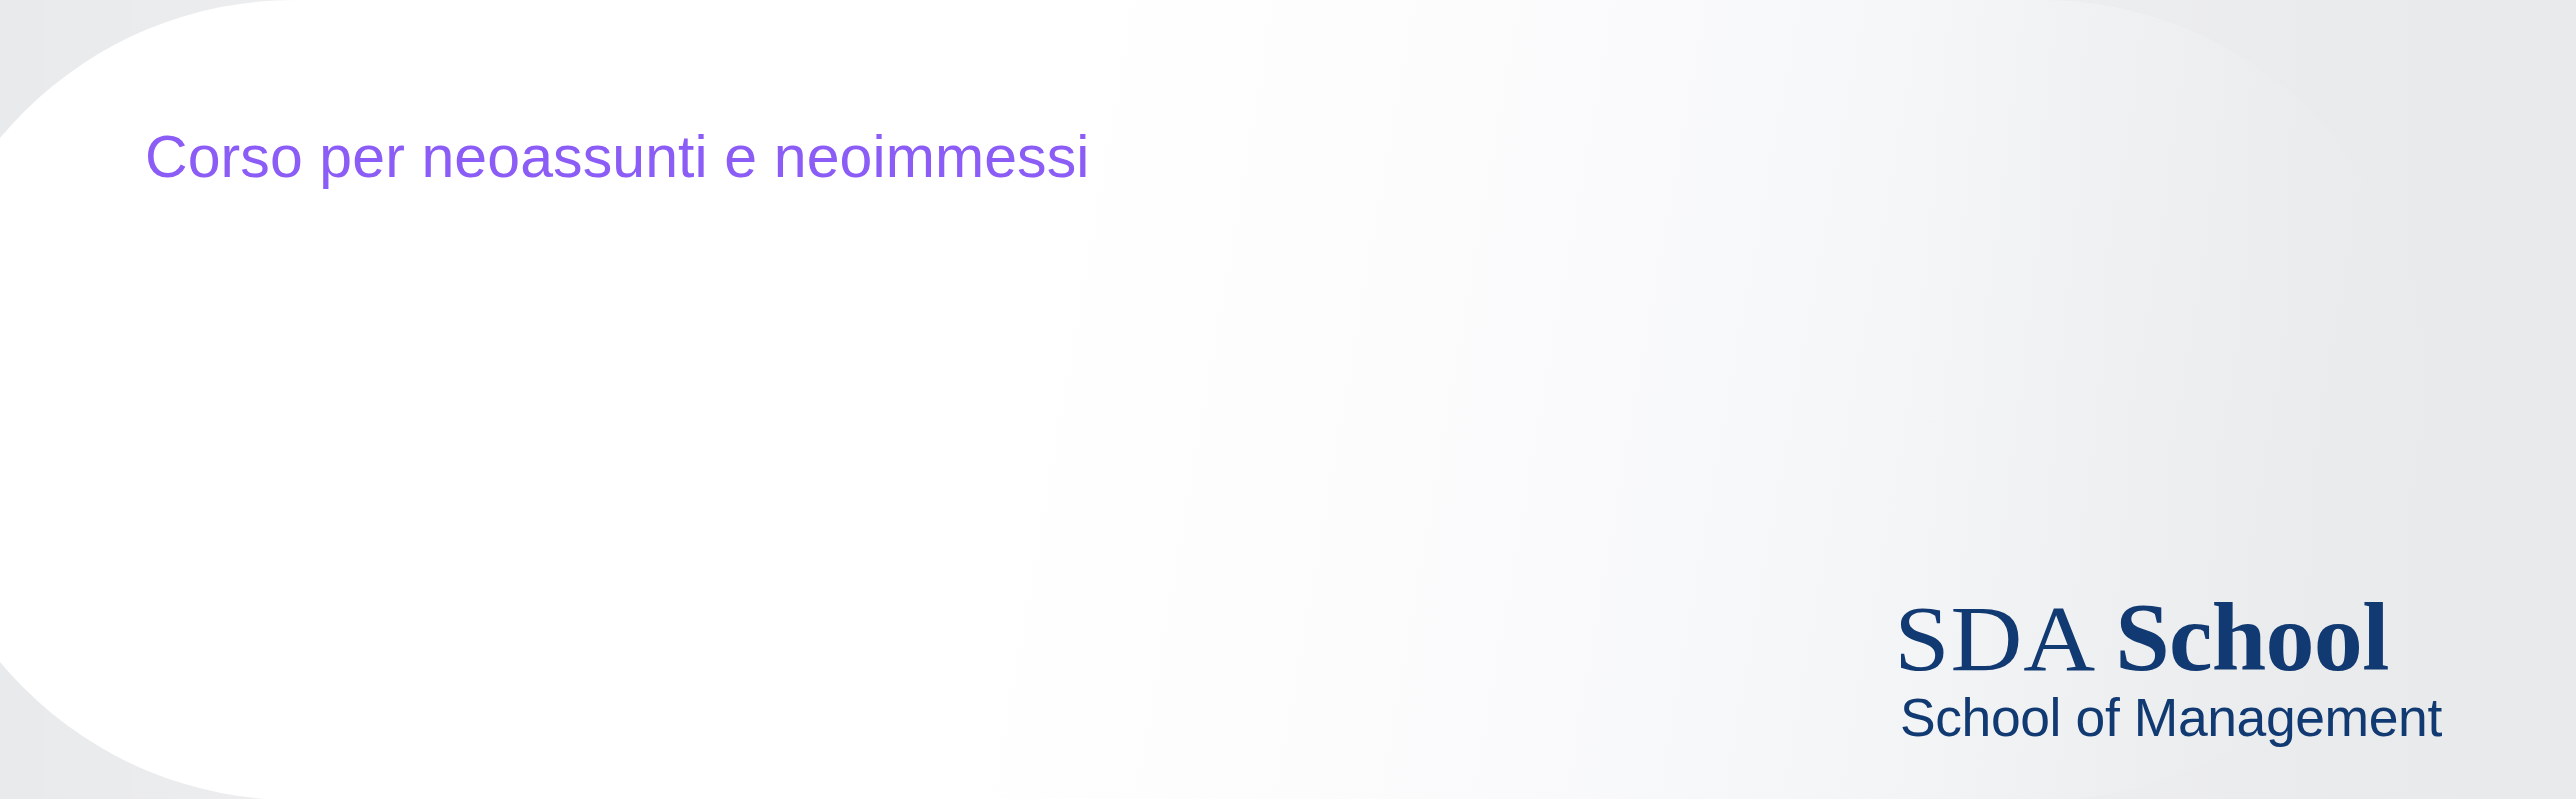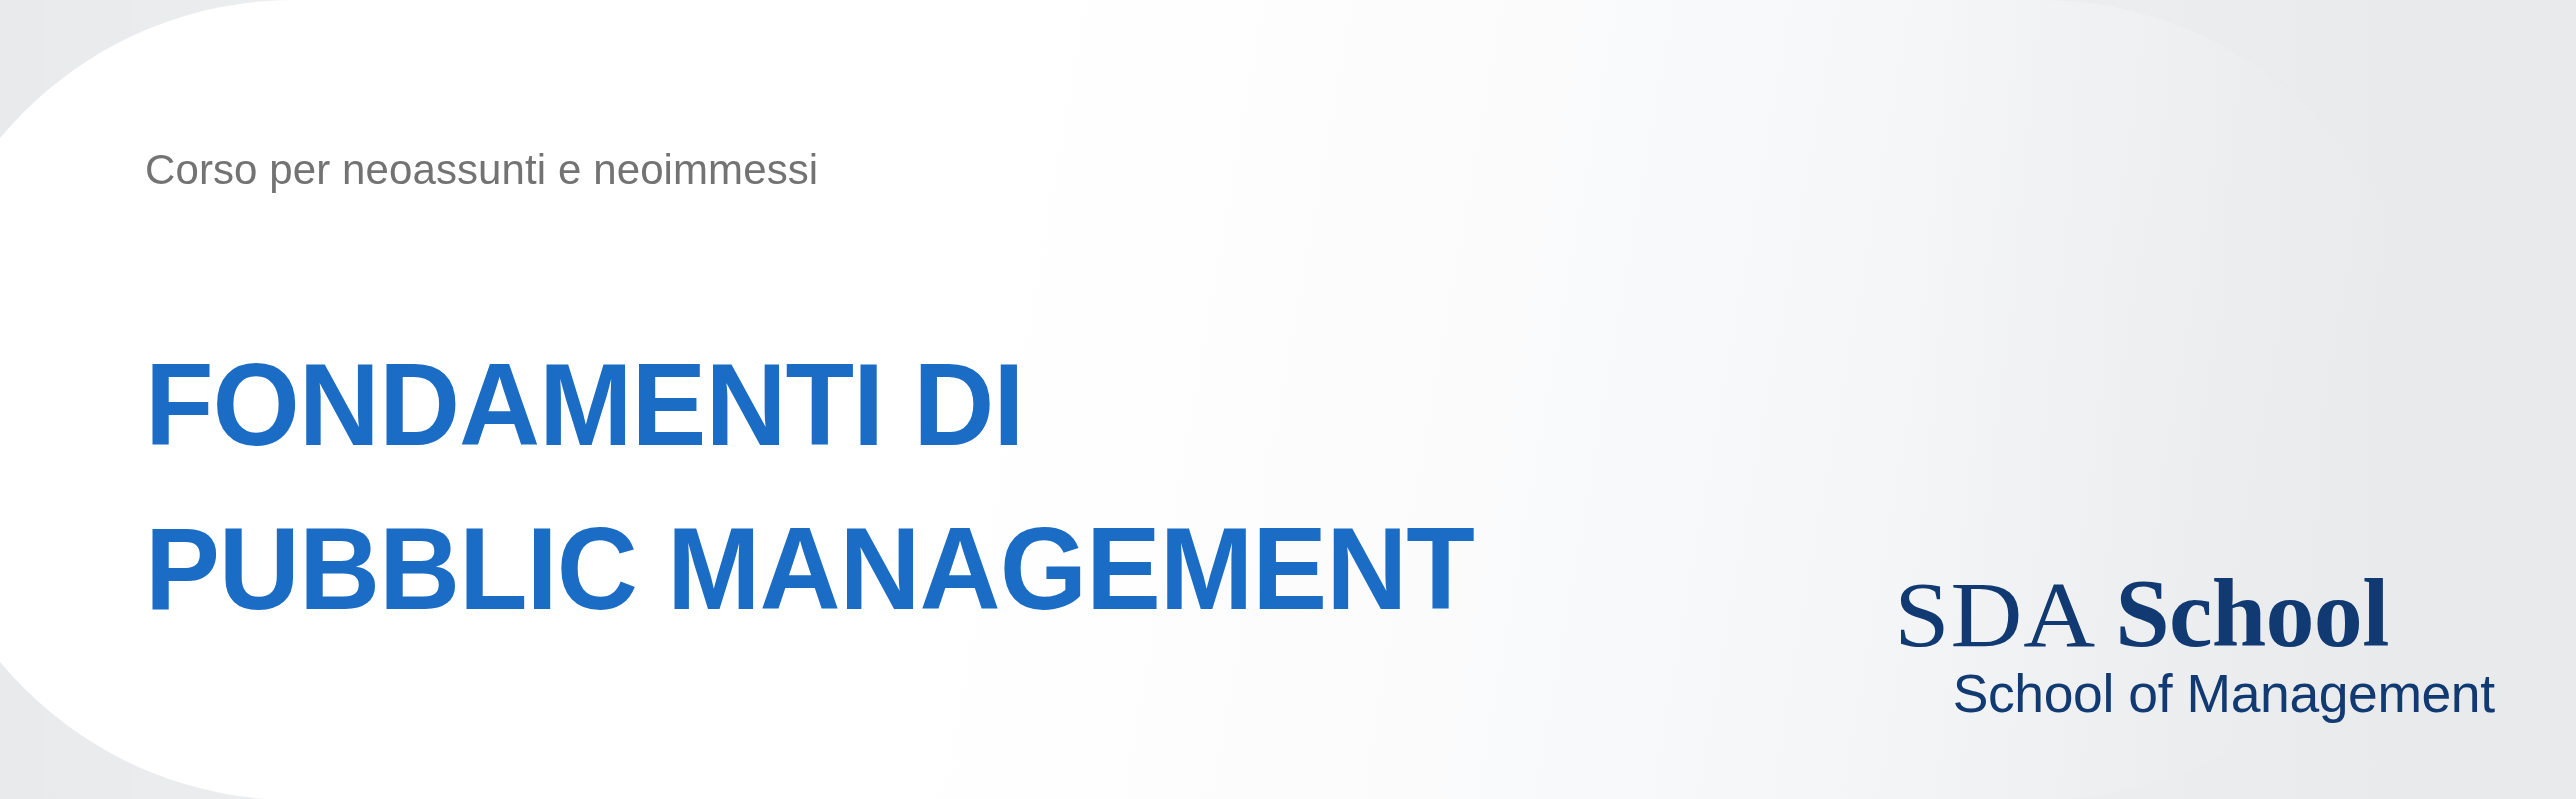--- a/index.html
+++ b/index.html
@@ -67,25 +67,25 @@
   }
 
   .content {
     position: absolute;
     inset: 0;
   }
 
   .subtitle {
     position: absolute;
     left: 145px;
-    top: 149px;
-    font-size: 42px;
+    top: 128px;
+    font-size: 59px;
     font-weight: 400;
     letter-spacing: 0.1px;
-    color: #737373;
+    color: #8b5cf6;
     white-space: nowrap;
     line-height: 1;
   }
 
   .title-block {
     position: absolute;
     left: 145px;
     top: 323px;
   }
 
@@ -97,23 +97,22 @@
     white-space: nowrap;
     line-height: 1.40;
     transform: scaleX(0.96);
     transform-origin: left center;
   }
 
   
   .logo {
     position: absolute;
     left: 1900px;
-    top: 564px;
+    top: 588px;
     width: 654px;
-    text-align: center;
   }
 
   .logo-wordmark {
     display: flex;
     align-items: baseline;
     line-height: 1;
     color: #123a72;
     white-space: nowrap;
   }
 
@@ -154,24 +153,20 @@
 
   <div class="banner-bg-texture"></div>
 
   <div class="white-panel"></div>
   <div class="white-panel-fade"></div>
 
   <div class="content">
 
     <div class="subtitle">Corso per neoassunti e neoimmessi</div>
 
-    <div class="title-block">
-      <div class="title-line">FONDAMENTI DI</div>
-      <div class="title-line">PUBBLIC MANAGEMENT</div>
-    </div>
 
     <div class="logo">
       <div class="logo-wordmark">
         <span class="logo-sda">SDA</span>
         <span class="logo-bocconi">School</span>
       </div>
       <div class="logo-tagline">School of Management</div>
     </div>
 
   </div>

